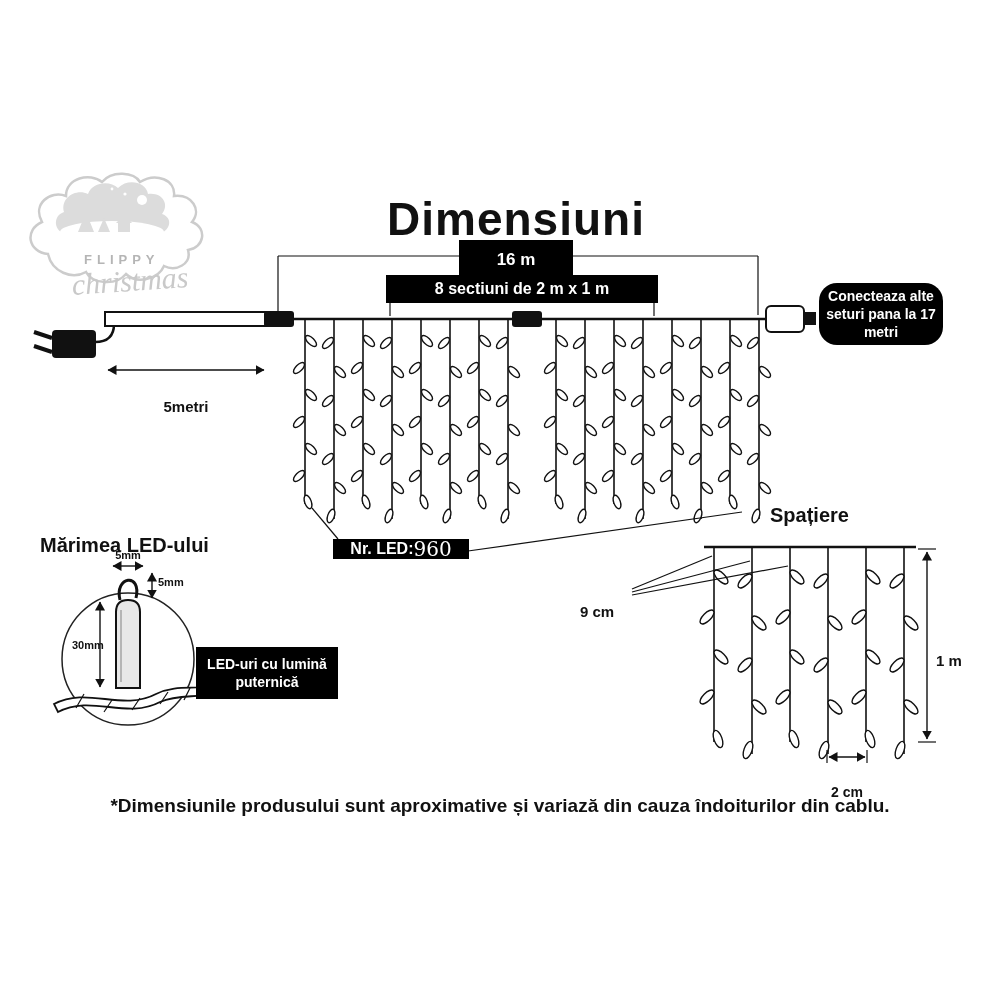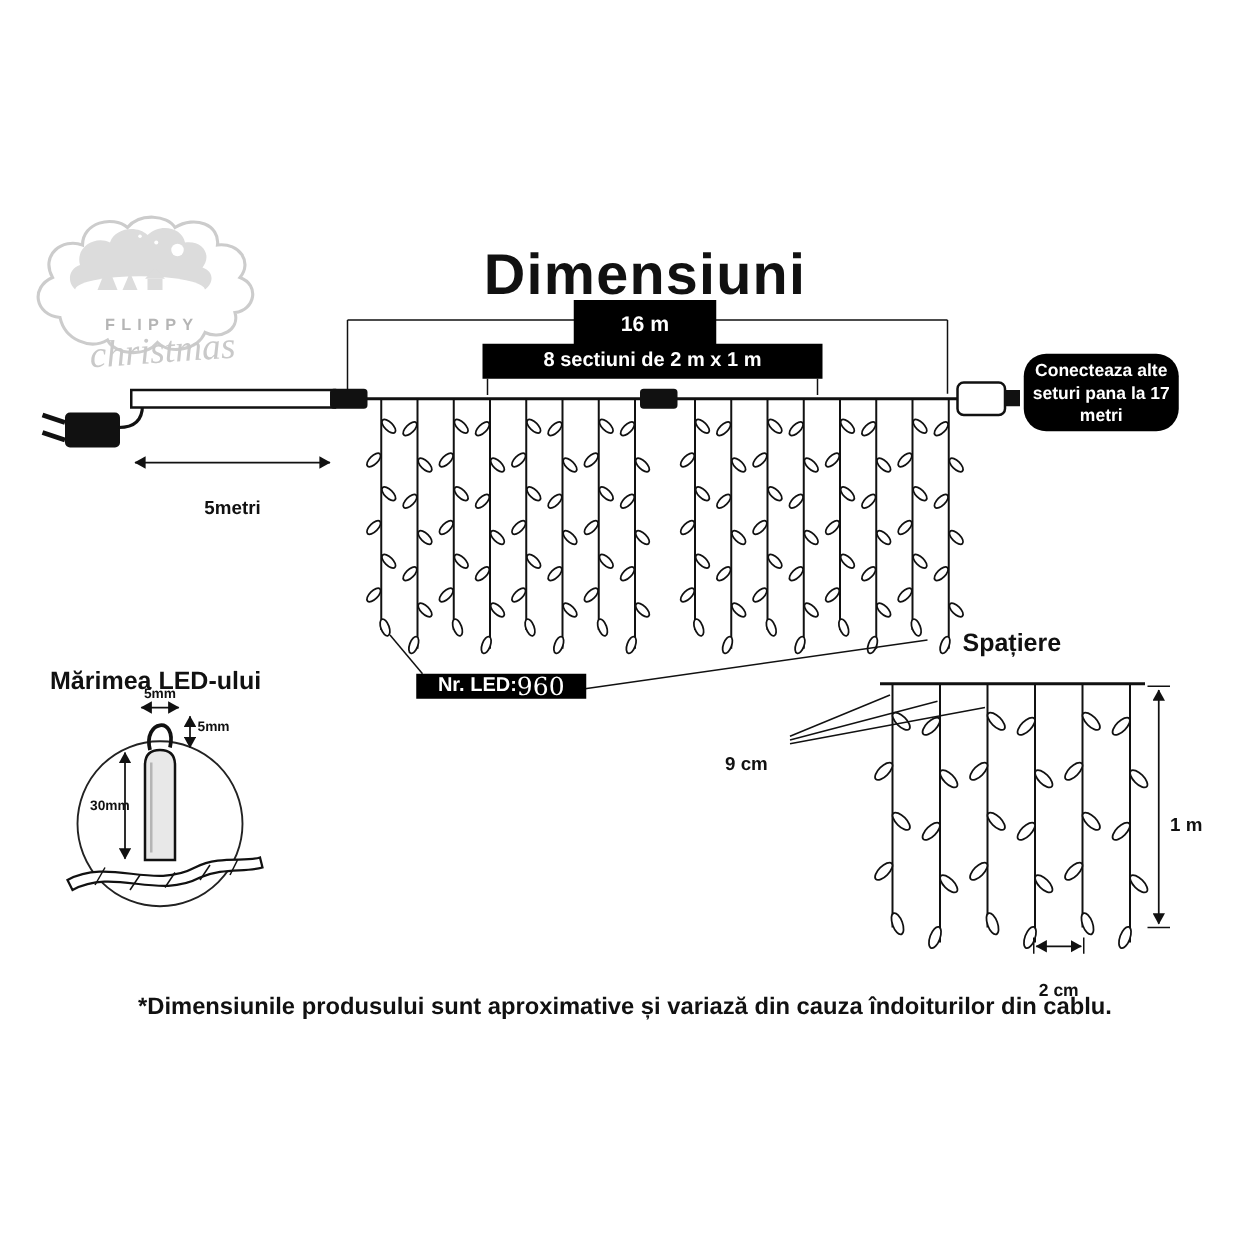--- a/index.html
+++ b/index.html
@@ -224,20 +224,21 @@
     <span>Nr. LED:</span>
     <span class="val">960</span>
   </div>
 
   <div class="abs dimlbl l5m">5metri</div>
 
   <div class="abs lmar">Mărimea LED-ului</div>
   <div class="abs smlbl l5top">5mm</div>
   <div class="abs smlbl l5right">5mm</div>
   <div class="abs smlbl l30">30mm</div>
+  <div class="abs blackbox bnote">LED-uri cu lumină puternică</div>
 
   <div class="abs lsp">Spațiere</div>
   <div class="abs dimlbl l9">9 cm</div>
   <div class="abs dimlbl l1m">1 m</div>
   <div class="abs dimlbl l16">2 cm</div>
 
   <div class="abs foot">*Dimensiunile produsului sunt aproximative și variază din cauza îndoiturilor din cablu.</div>
 </div>
 
 </body></html>

